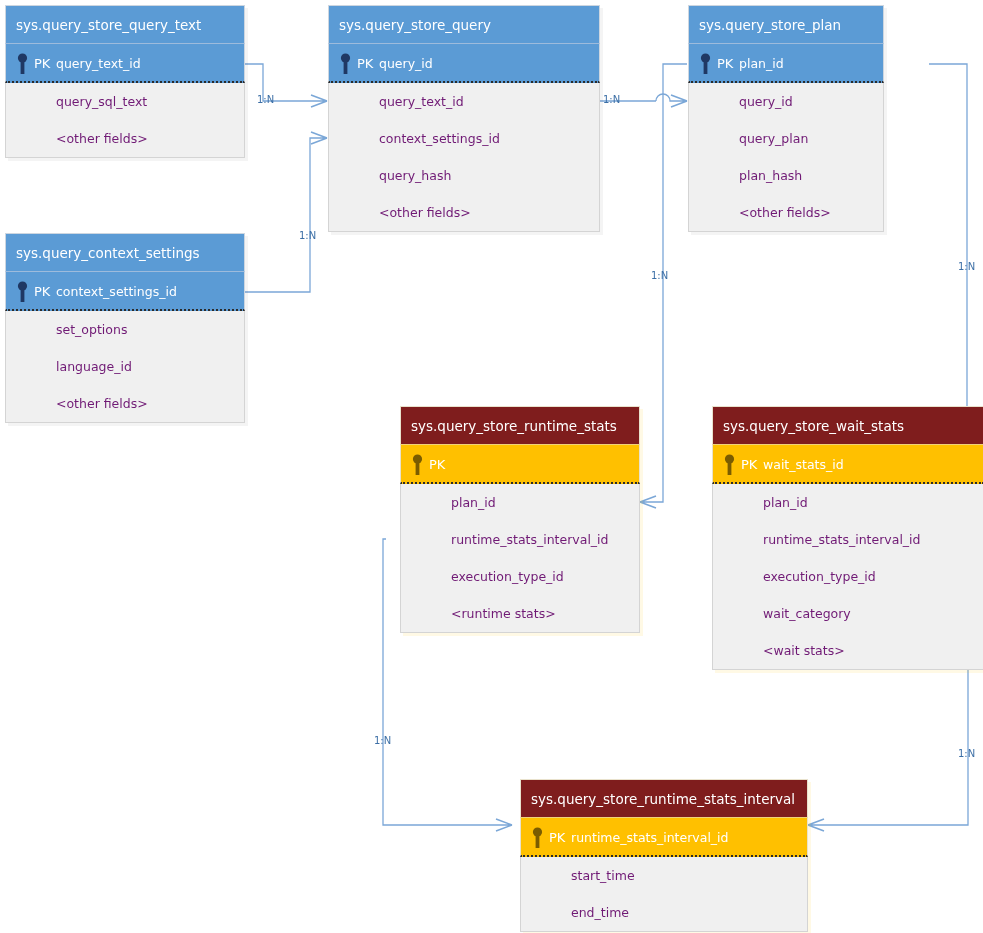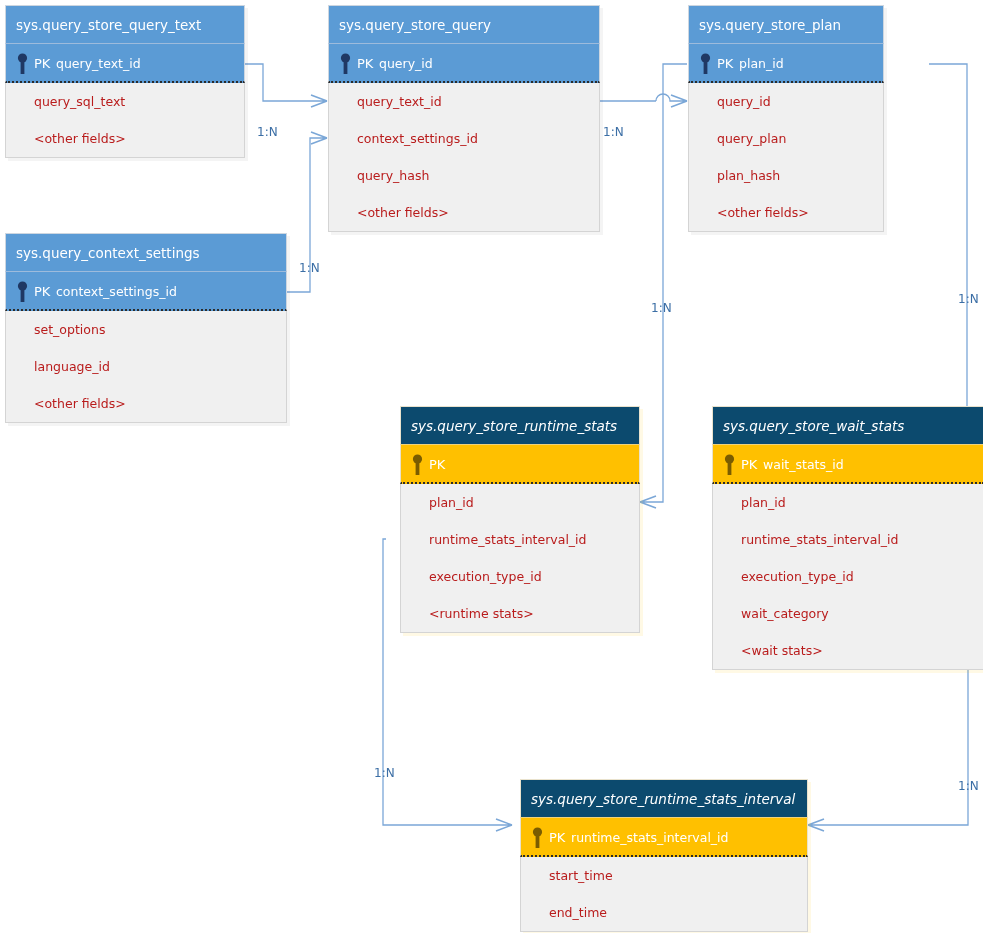--- a/index.html
+++ b/index.html
@@ -21,36 +21,36 @@
   .ent-pk{
     position:relative;height:39px;line-height:39px;
     font-size:12.5px;white-space:nowrap;box-sizing:border-box;
     border-bottom:2px dotted #2b2b2b;
   }
   .ent-pk .pklabel{position:absolute;left:28px;top:0;font-size:13px;}
   .ent-pk .pkname{position:absolute;left:50px;top:0;}
   .keyicon{position:absolute;left:11px;top:9px;width:11px;height:22px;}
   .ent-field{
     position:relative;height:37px;line-height:37px;
-    font-size:12.5px;color:#b91c1c;padding-left:28px;
+    font-size:12.5px;color:#701a75;padding-left:50px;
     white-space:nowrap;box-sizing:border-box;
   }
 
   
   .blue .ent-title{background:#5b9bd5;border:1px solid #cdd6e0;border-bottom:1px solid #9dbbdc;}
   .blue .ent-pk{background:#5b9bd5;color:#ffffff;border-left:1px solid #cdd6e0;border-right:1px solid #cdd6e0;}
 
   
-  .orange .ent-title{background:#0c4a6e;border:1px solid #e9e2cd;border-bottom:1px solid #f0d27a;font-style:italic;}
+  .orange .ent-title{background:#7f1d1d;border:1px solid #e9e2cd;border-bottom:1px solid #f0d27a;}
   .orange .ent-pk{background:#ffc000;color:#ffffff;border-left:1px solid #e9e2cd;border-right:1px solid #e9e2cd;}
   .orange .shadow{background:rgba(255,192,0,0.10);}
 
   .lbl{
-    position:absolute;font-size:12px;color:#3b6ea5;
-    font-family:"DejaVu Sans",sans-serif;white-space:nowrap;margin-top:31px;
+    position:absolute;font-size:10px;color:#3b6ea5;
+    font-family:"DejaVu Sans",sans-serif;white-space:nowrap;
   }
 </style>
 </head>
 <body>
 
 <div id="canvas">
 
   <svg class="links" viewBox="0 0 983 933" xmlns="http://www.w3.org/2000/svg">
     <defs>
       <g id="crow-r">
@@ -143,21 +143,21 @@
       <span class="pkname">plan_id</span>
     </div>
     <div class="body">
       <div class="ent-field">query_id</div>
       <div class="ent-field">query_plan</div>
       <div class="ent-field">plan_hash</div>
       <div class="ent-field">&lt;other fields&gt;</div>
     </div>
   </div>
 
-  <div class="entity blue" style="left:5px;top:233px;width:282px;">
+  <div class="entity blue" style="left:5px;top:233px;width:240px;">
     <div class="shadow"></div>
     <div class="ent-title">sys.query_context_settings</div>
     <div class="ent-pk">
       <svg class="keyicon" viewBox="0 0 11 22">
         <circle cx="5.5" cy="5" r="4.6" fill="#1f3864"></circle>
           <rect x="3.6" y="7" width="3.8" height="14" fill="#1f3864"></rect>
       </svg>
       <span class="pklabel">PK</span>
       <span class="pkname">context_settings_id</span>
     </div>

